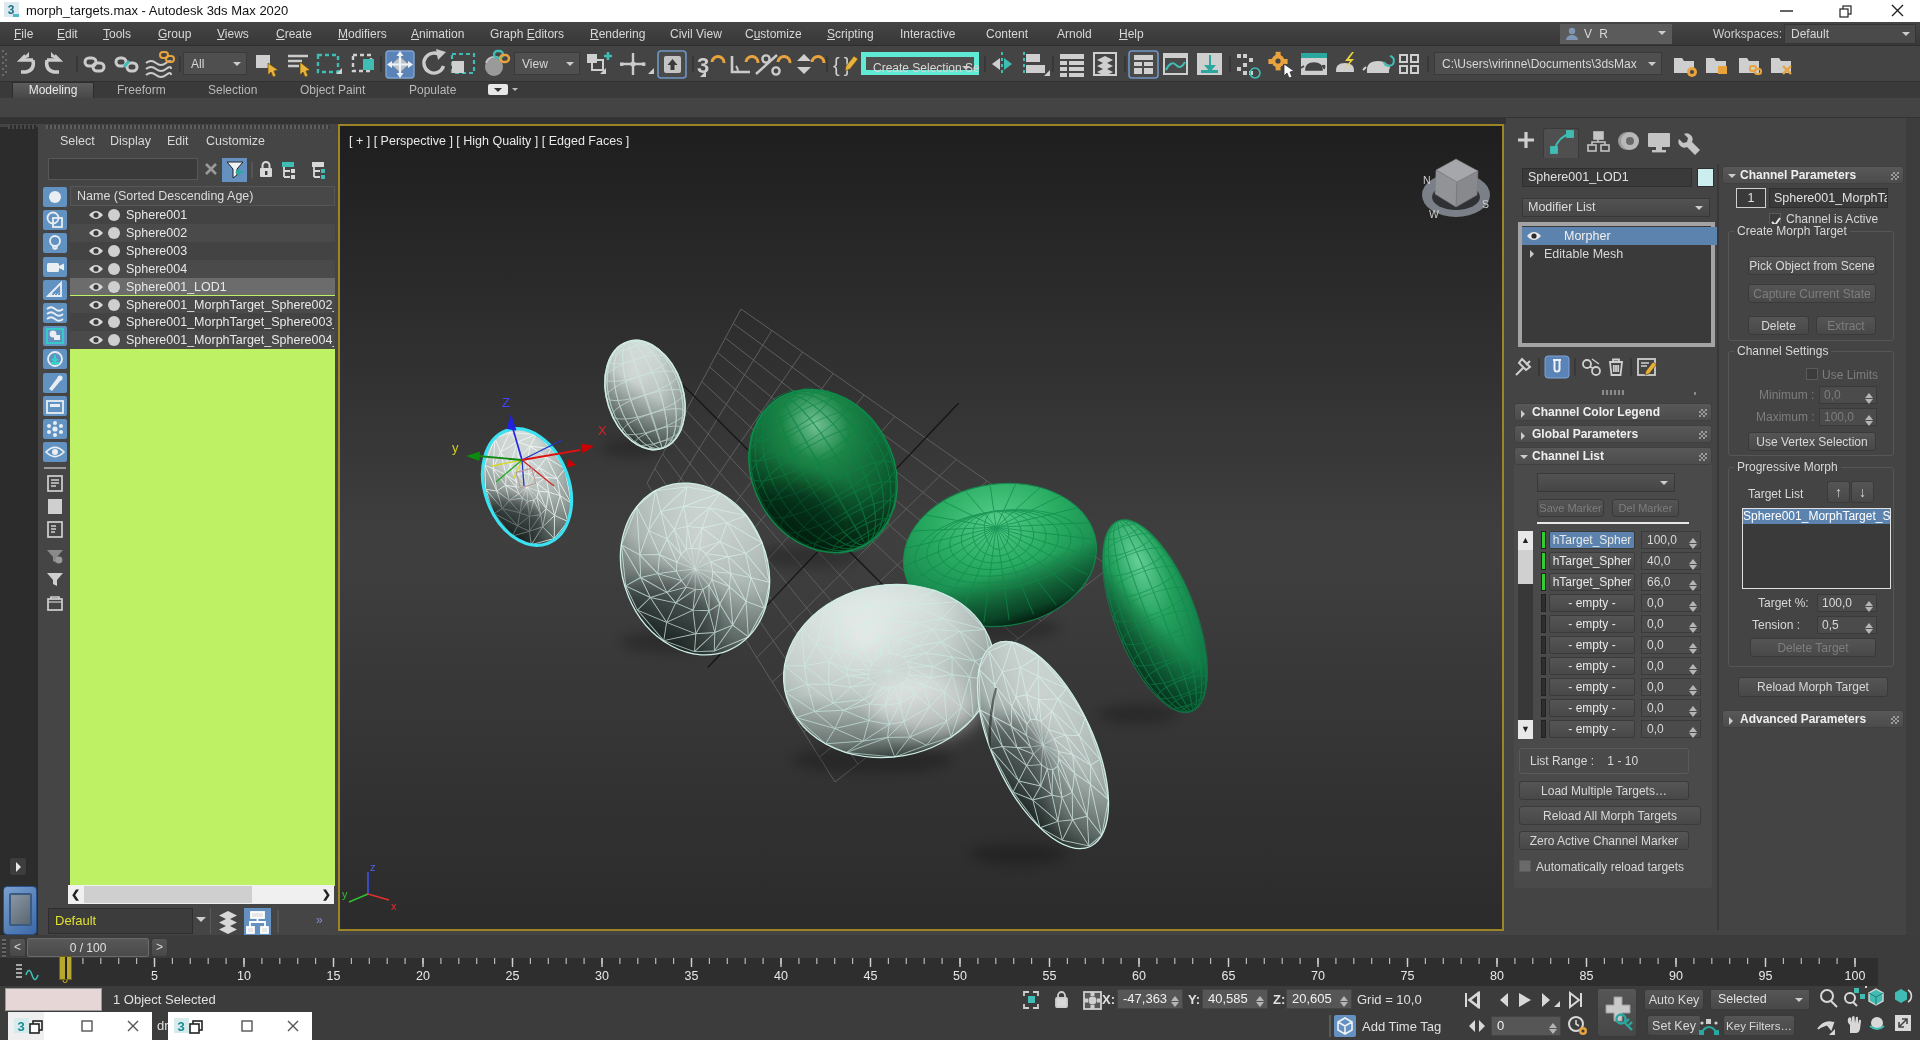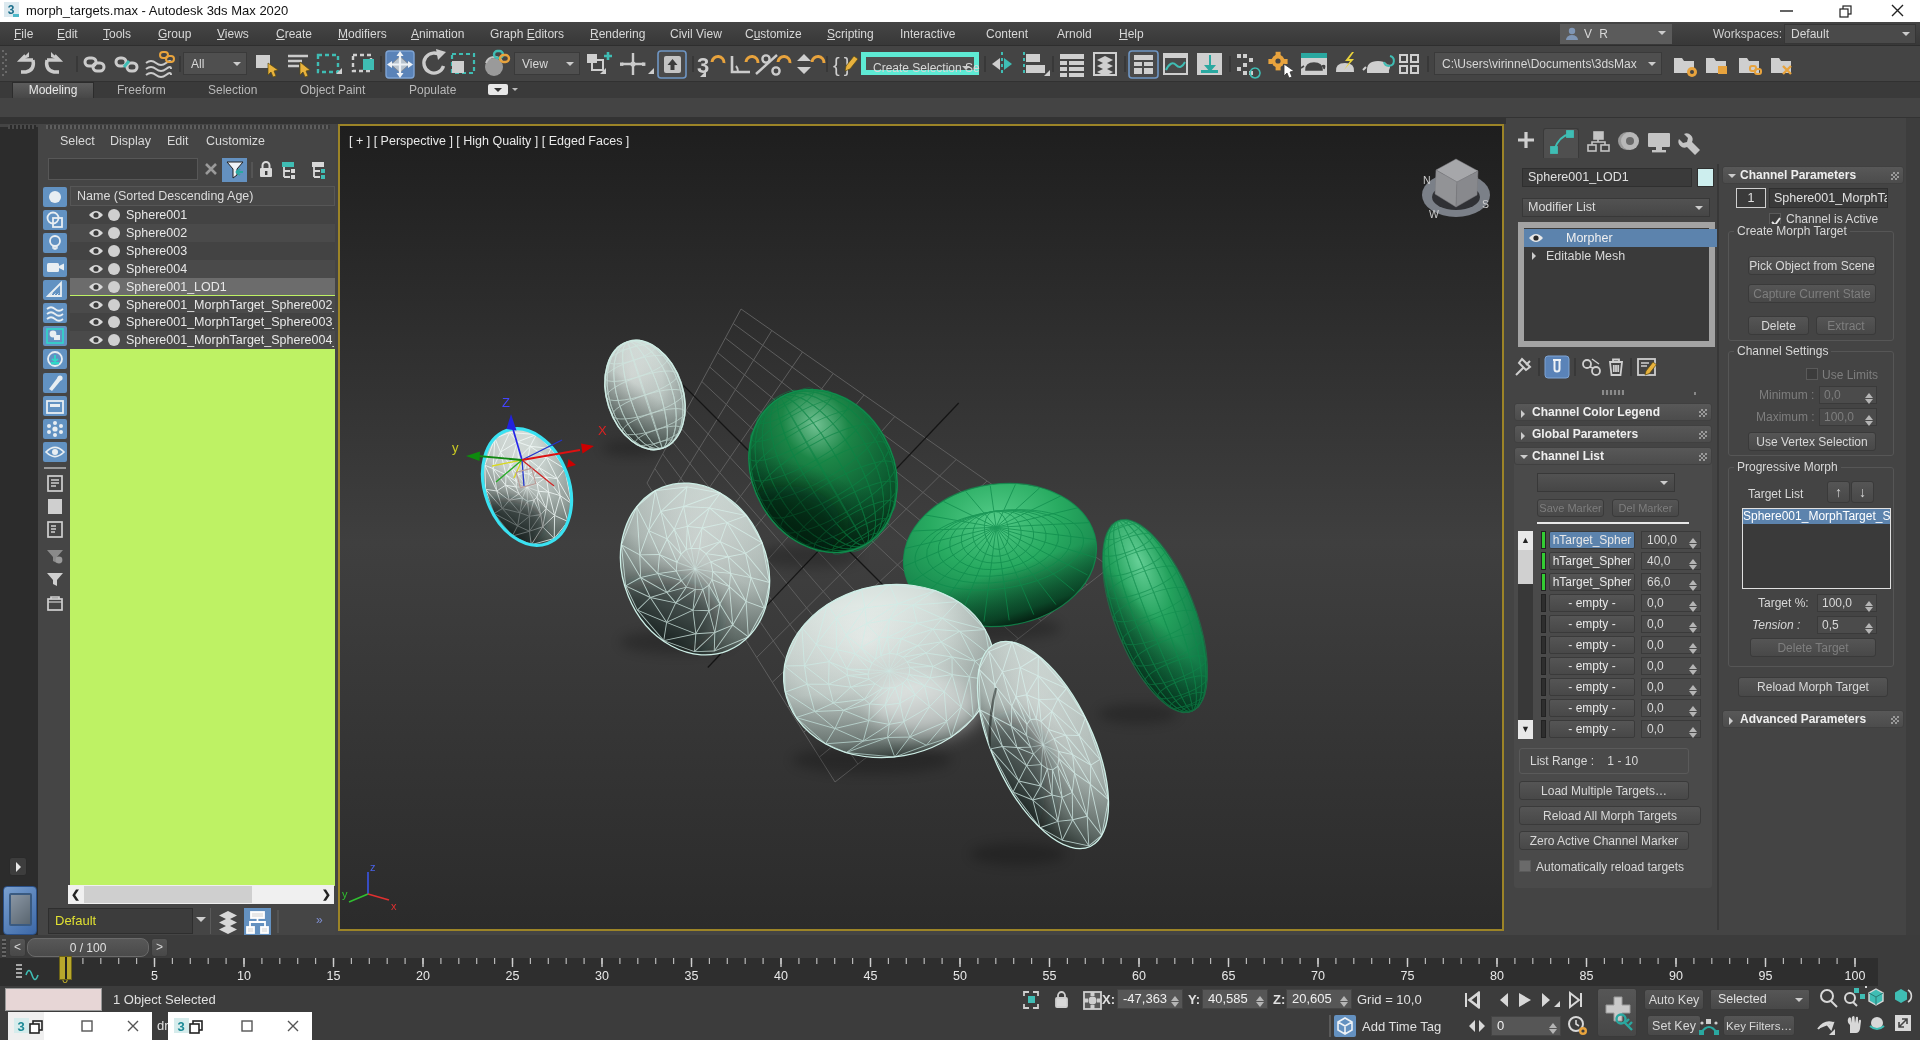--- a/index.html
+++ b/index.html
@@ -1393,21 +1393,21 @@
       <path d="M168 4 a6 6 0 0 1 8 8 l8 8 l-5 5 l-8 -8 a6 6 0 0 1 -8 -8 l4 4 l4 -1 l1 -4 z" fill="#c4c4c4"></path>
     </svg>
 
     <div class="abs" style="left:16px;top:50px;width:170px;height:19px;background:#3a3a3a;border:1px solid #2f2f2f;color:#e0e0e0;font-size:12.5px;padding:1px 0 0 5px;">Sphere001_LOD1</div>
     <div class="abs" style="left:191px;top:50px;width:17px;height:19px;background:#cdeeee;border:1px solid #2f2f2f;"></div>
 
     <div class="abs" style="left:16px;top:80px;width:188px;height:19px;background:linear-gradient(#525252,#464646);border:1px solid #383838;color:#dcdcdc;font-size:12.5px;padding:1px 0 0 5px;">Modifier List
       <div class="abs" style="right:6px;top:7px;width:0;height:0;border:4px solid transparent;border-top-color:#ccc;"></div>
     </div>
 
-    <div class="abs" style="left:12px;top:104px;width:197px;height:125px;background:#3a3a3a;border:6px solid #a3a3a3;text-align:center;">
+    <div class="abs" style="left:12px;top:104px;width:197px;height:125px;background:#3a3a3a;border:4px solid #a3a3a3;text-align:center;">
       <div class="abs" style="left:0;top:1px;width:195px;height:18px;background:#5c83ad;">
         <svg class="abs" style="left:4px;top:3px" width="16" height="12" viewBox="0 0 16 12">
             <path d="M1 6 q7 -8 14 0 q-7 8 -14 0 z" fill="#e8e8e8"></path>
             <circle cx="8" cy="6" r="2.6" fill="#2a2a2a"></circle>
           </svg>
         <div class="abs" style="left:42px;top:2px;color:#f0f0f0;font-size:12.5px;">Morpher</div>
       </div>
       <div class="abs" style="left:0;top:19px;width:195px;height:18px;">
         <div class="abs" style="left:8px;top:5px;width:0;height:0;border:4px solid transparent;border-left-color:#ccc;"></div>
         <div class="abs" style="left:22px;top:2px;color:#d8d8d8;font-size:12.5px;">Editable Mesh</div>
@@ -1537,37 +1537,37 @@
     <div class="grp" style="left:222px;top:349px;width:166px;height:200px;"></div>
     <div class="grplbl" style="left:228px;top:342px;">Progressive Morph</div>
     <div class="lbl" style="left:242px;top:369px;">Target List</div>
     <div class="btn" style="left:321px;top:363px;width:23px;height:22px;font-size:14px;line-height:20px;">↑</div>
     <div class="btn" style="left:345px;top:363px;width:23px;height:22px;font-size:14px;line-height:20px;">↓</div>
     <div class="abs" style="left:236px;top:390px;width:149px;height:81px;background:#3a3a3a;border:1px solid #e0e0e0;">
       <div class="abs" style="left:0;top:0;width:147px;height:15px;background:#5c83ad;color:#fff;font-size:12px;white-space:nowrap;overflow:hidden;">Sphere001_MorphTarget_Sp</div>
     </div>
     <div class="lbl" style="left:252px;top:478px;">Target %:</div>
     <div class="vbox" style="left:311px;top:476px;width:60px;padding:1px 0 0 4px;">100,0<div class="spin"></div></div>
-    <div class="lbl" style="left:246px;top:500px;font-style:italic;">Tension :</div>
+    <div class="lbl" style="left:246px;top:500px;">Tension :</div>
     <div class="vbox" style="left:311px;top:498px;width:60px;padding:1px 0 0 4px;">0,5<div class="spin"></div></div>
     <div class="btn dis" style="left:244px;top:520px;width:126px;height:19px;line-height:18px;">Delete Target</div>
     <div class="btn" style="left:232px;top:559px;width:150px;height:20px;line-height:19px;">Reload Morph Target</div>
     <div class="roll" style="left:216px;top:592px;width:182px;height:18px;">
       <div class="abs" style="left:6px;top:6px;width:0;height:0;border:4px solid transparent;border-left-color:#ccc;"></div>
       <div class="abs" style="left:17px;top:1px;">Advanced Parameters</div>
       <div class="abs" style="right:4px;top:5px;width:8px;height:8px;background:repeating-conic-gradient(#9a9a9a 0 25%,transparent 0 50%) 0 0/4px 4px;"></div>
     </div>
     <div class="abs" style="left:400px;top:0;width:14px;height:817px;background:#3d3d3d;"></div>
   </div>
 
   <div id="bottombars" class="abs" style="left:0;top:935px;width:1920px;height:105px;background:#3c3c3c;">
     <div class="abs" style="left:2px;top:4px;width:4px;height:44px;background:repeating-linear-gradient(#666 0 2px,#333 2px 4px);"></div>
 
     <div class="btn" style="left:9px;top:3px;width:17px;height:19px;line-height:17px;font-size:12px;">&lt;</div>
-    <div class="abs" style="left:27px;top:3px;width:122px;height:19px;background:linear-gradient(#585858,#4a4a4a);border:1px solid #6a6a6a;border-radius:8px;color:#e0e0e0;font-size:12px;text-align:center;padding-top:2px;">0 / 100</div>
+    <div class="abs" style="left:27px;top:3px;width:122px;height:19px;background:linear-gradient(#585858,#4a4a4a);border:1px solid #6a6a6a;border-radius:2px;color:#e0e0e0;font-size:12px;text-align:center;padding-top:2px;">0 / 100</div>
     <div class="btn" style="left:151px;top:3px;width:17px;height:19px;line-height:17px;font-size:12px;">&gt;</div>
 
     <div class="abs" style="left:0;top:23px;width:1878px;height:28px;background:#2e2e2e;"></div>
     <svg id="ruler" class="abs" style="left:0;top:23px" width="1878" height="28" viewBox="0 0 1878 28">
         <line x1="65" y1="0" x2="65" y2="6" stroke="#b8b8b8" stroke-width="1.2"></line>
         <line x1="82.9" y1="0" x2="82.9" y2="6" stroke="#b8b8b8" stroke-width="1.2"></line>
         <line x1="100.8" y1="0" x2="100.8" y2="6" stroke="#b8b8b8" stroke-width="1.2"></line>
         <line x1="118.69999999999999" y1="0" x2="118.69999999999999" y2="6" stroke="#b8b8b8" stroke-width="1.2"></line>
         <line x1="136.6" y1="0" x2="136.6" y2="6" stroke="#b8b8b8" stroke-width="1.2"></line>
         <line x1="154.5" y1="0" x2="154.5" y2="6" stroke="#b8b8b8" stroke-width="1.2"></line>

